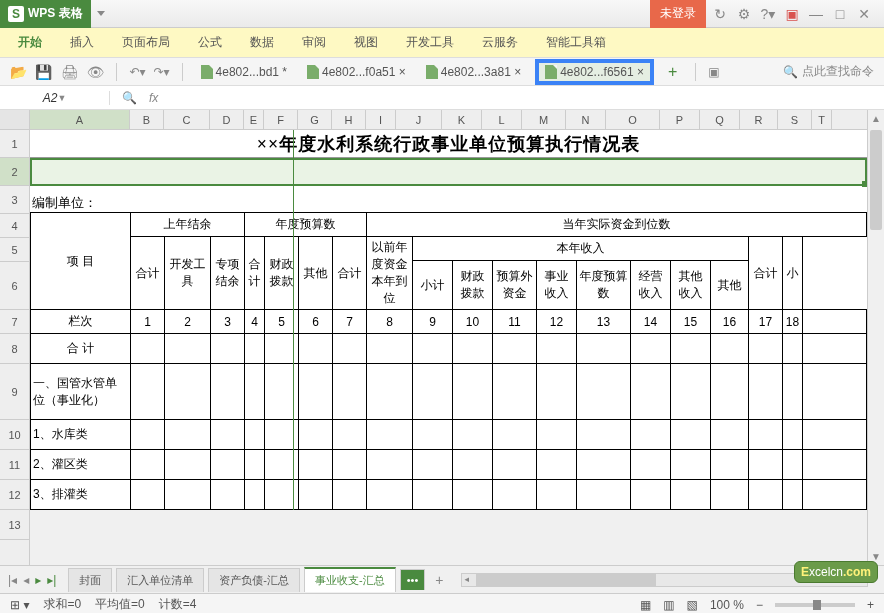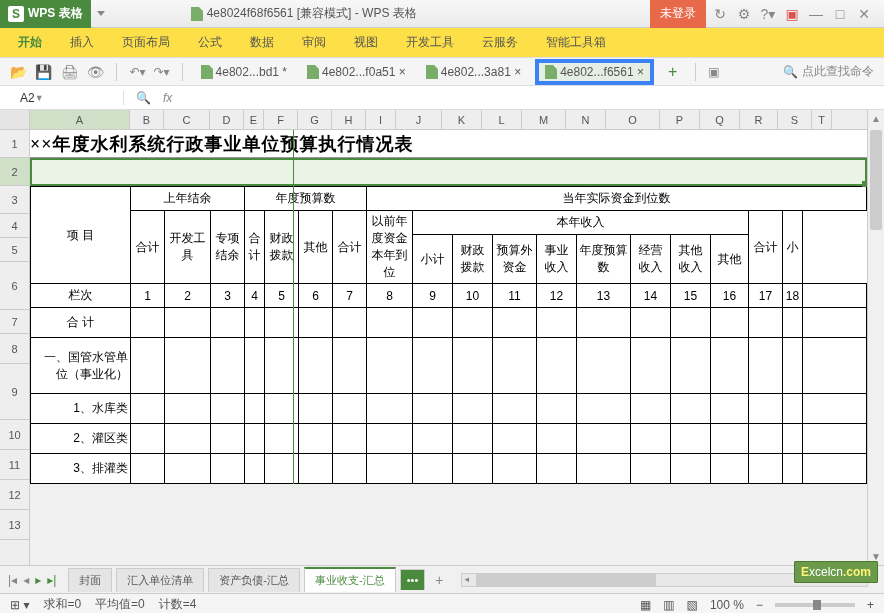--- a/index.html
+++ b/index.html
@@ -5,88 +5,84 @@
 *{margin:0;padding:0;box-sizing:border-box;font-family:"Microsoft YaHei",SimSun,sans-serif;font-size:12px;user-select:none}
 body{width:884px;height:613px;background:#fff;overflow:hidden;position:relative}
 .titlebar{height:28px;background:linear-gradient(#f8f8f8,#eaeaea);display:flex;align-items:center;border-bottom:1px solid #ccc}
 .logo{background:#4a8a3f;color:#fff;padding:4px 8px;font-weight:bold;display:flex;align-items:center;gap:4px;height:28px}
 .logo-s{background:#fff;color:#4a8a3f;width:16px;height:16px;display:flex;align-items:center;justify-content:center;font-weight:bold;border-radius:2px}
 .drop{width:0;height:0;border-left:4px solid transparent;border-right:4px solid transparent;border-top:5px solid #888;margin:0 6px}
 .title-file{display:flex;align-items:center;gap:4px;color:#555;margin-left:80px}
 .title-right{margin-left:auto;display:flex;align-items:center;gap:4px;padding-right:10px;color:#888}
 .login-btn{background:#e8684a;color:#fff;padding:4px 10px;height:28px;display:flex;align-items:center}
 .win-btn{width:20px;text-align:center;color:#888;font-size:14px}
-.menubar{height:30px;background:#fde047;display:flex;align-items:center;gap:28px;padding:0 18px;border-bottom:1px solid #ddd}
+.menubar{height:30px;background:#fef9c3;display:flex;align-items:center;gap:28px;padding:0 18px;border-bottom:1px solid #ddd}
 .menubar span{color:#555;cursor:pointer}
 .menubar .active{color:#4a8a3f;font-weight:bold}
 .toolbar{height:28px;background:#f5f5f5;display:flex;align-items:center;gap:8px;padding:0 10px;border-bottom:1px solid #ddd}
 .tb-icon{color:#d97a1a;font-size:14px}
 .tb-sep{width:1px;height:18px;background:#ccc;margin:0 4px}
 .doc-tab{display:flex;align-items:center;gap:3px;padding:2px 6px;color:#555;font-size:11px}
 .doc-tab.active{background:#e5eee2;border:4px solid #3b82f6}
 .search-box{margin-left:auto;display:flex;align-items:center;gap:4px;color:#888;font-size:11px}
 .namebox{height:24px;display:flex;align-items:center;border-bottom:1px solid #ddd;background:#fff}
-.cellname{width:124px;padding:0 20px;border-right:1px solid #ddd;color:#333;display:flex;align-items:center;justify-content:flex-start}
+.cellname{width:110px;padding:0 20px;border-right:1px solid #ddd;font-style:italic;color:#333;display:flex;align-items:center;justify-content:center}
 .fx-area{display:flex;align-items:center;gap:12px;padding:0 12px;color:#888}
 .sheet-area{position:relative;height:455px;background:#f0f0f0;display:flex}
 .rowhead{width:30px;background:#eee;border-right:1px solid #ccc}
 .rowhead div{height:28px;border-bottom:1px solid #ccc;display:flex;align-items:center;justify-content:center;color:#555;font-size:11px}
 .rowhead div:first-child{height:20px;background:#e5e5e5}
 .rowhead .sel{background:#d0e0c8}
 .gridwrap{flex:1;overflow:hidden;position:relative}
 .colhead{height:20px;display:flex;background:#eee;border-bottom:1px solid #ccc}
 .colhead div{border-right:1px solid #ccc;display:flex;align-items:center;justify-content:center;color:#555;font-size:11px}
 .colhead .sel{background:#d0e0c8}
 .grid{position:relative;background:#fff}
-.titlecell{height:28px;font-size:18px;font-weight:bold;font-family:SimSun;border-bottom:1px solid #999;padding-top:2px;letter-spacing:1px}
+.titlecell{height:28px;font-size:18px;font-weight:bold;font-family:SimSun;text-align:center;border-bottom:1px solid #999;padding-top:2px;letter-spacing:1px}
 .selrow{height:28px;background:#eaf3e5;border:2px solid #4a8a3f;position:relative}
 .selhandle{position:absolute;right:-3px;bottom:-3px;width:6px;height:6px;background:#4a8a3f}
 .r3{height:26px;display:flex;align-items:flex-end;padding:0 2px;font-size:13px;font-family:SimSun}
 .tbl{border-collapse:collapse;width:100%;font-family:SimSun}
 .tbl td,.tbl th{border:1px solid #000;text-align:center;font-size:12px;padding:2px;font-weight:normal}
 .tbl .h1{height:24px}
 .tbl .h2{height:24px}
 .tbl .h3{height:48px}
 .tbl .num{height:24px}
 .tbl .body td{height:30px}
-.tbl .left{text-align:right;}
+.tbl .left{text-align:left;}
 .scrollbar-v{width:17px;background:#f0f0f0;border-left:1px solid #ccc;position:relative}
 .sv-thumb{position:absolute;top:20px;left:2px;right:2px;height:100px;background:#ccc;border-radius:2px}
 .sv-arr{position:absolute;left:0;right:0;height:17px;display:flex;align-items:center;justify-content:center;color:#888;font-size:10px}
 .sheettabs{height:28px;background:#f0f0f0;border-top:1px solid #ccc;display:flex;align-items:center;padding:0 8px;gap:4px}
 .st-nav{display:flex;gap:6px;color:#888;margin-right:8px}
 .st-nav span{cursor:pointer}
 .stab{padding:4px 10px;background:#e5e5e5;color:#555;font-size:11px;border:1px solid #ccc;border-bottom:none;cursor:pointer}
 .stab.active{background:#fff;color:#4a8a3f;border-top:2px solid #4a8a3f}
 .stab.more{background:#4a8a3f;color:#fff;padding:4px 6px}
 .hscroll{flex:1;height:14px;background:#e8e8e8;margin:0 8px;position:relative;border:1px solid #ccc}
 .hscroll-thumb{position:absolute;left:0;top:0;bottom:0;width:180px;background:#ccc}
 .statusbar{height:22px;background:#f5f5f5;border-top:1px solid #ccc;display:flex;align-items:center;padding:0 10px;gap:14px;font-size:11px;color:#555}
 .statusbar .right{margin-left:auto;display:flex;align-items:center;gap:12px}
 .zoom-slider{width:80px;height:4px;background:#ccc;position:relative}
 .zoom-slider::after{content:"";position:absolute;left:38px;top:-3px;width:8px;height:10px;background:#888}
-.watermark{position:absolute;right:6px;bottom:30px;background:#6b9b4a;color:#fff;font-size:11px;padding:3px 6px;border:1px solid #4a7a2f;border-radius:1px;font-family:Arial}
+.watermark{position:absolute;right:6px;bottom:30px;background:#6b9b4a;color:#fff;font-size:11px;padding:3px 6px;border:1px solid #4a7a2f;border-radius:6px;font-family:Arial}
 .watermark b{color:#fff27a}
 .green-line{position:absolute;left:263px;top:0;bottom:0;width:1px;background:#4a8a3f;z-index:5}
 .doc-icon{width:12px;height:14px;background:#7aad6a;display:inline-block;position:relative}
 .doc-icon::after{content:"";position:absolute;top:0;right:0;border-top:4px solid #f5f5f5;border-left:4px solid transparent}
 </style>
 </head>
 <body>
 
 <div class="titlebar">
   <div class="logo">
       <span class="logo-s">S</span>
       <span>WPS 表格</span>
     </div>
   <span class="drop"></span>
-  <div class="title-file">
-      <span class="doc-icon"></span>
-      <span>4e8024f68f6561 [兼容模式] - WPS 表格</span>
-    </div>
   <div class="title-right">
     <span class="login-btn">未登录</span>
     <span class="win-btn">↻</span>
     <span class="win-btn">⚙</span>
     <span class="win-btn">?▾</span>
     <span class="win-btn" style="color:#d9534f">▣</span>
     <span class="win-btn">—</span>
     <span class="win-btn">□</span>
     <span class="win-btn">✕</span>
   </div>
@@ -189,20 +185,21 @@
       <div style="width:38px">R</div>
       <div style="width:34px">S</div>
       <div style="width:20px">T</div>
     </div>
     <div class="grid">
       <div class="green-line"></div>
       <div class="titlecell">××年度水利系统行政事业单位预算执行情况表</div>
       <div class="selrow">
           <div class="selhandle"></div>
         </div>
+      <div class="r3">编制单位：</div>
       <table class="tbl">
         <tbody>
             <tr class="h1">
           <th rowspan="3" style="width:100px">项    目</th>
           <th colspan="3">上年结余</th>
           <th colspan="4">年度预算数</th>
           <th colspan="12">当年实际资金到位数</th>
         </tr>
         <tr class="h2">
           <th rowspan="2" style="width:34px">合计</th>

